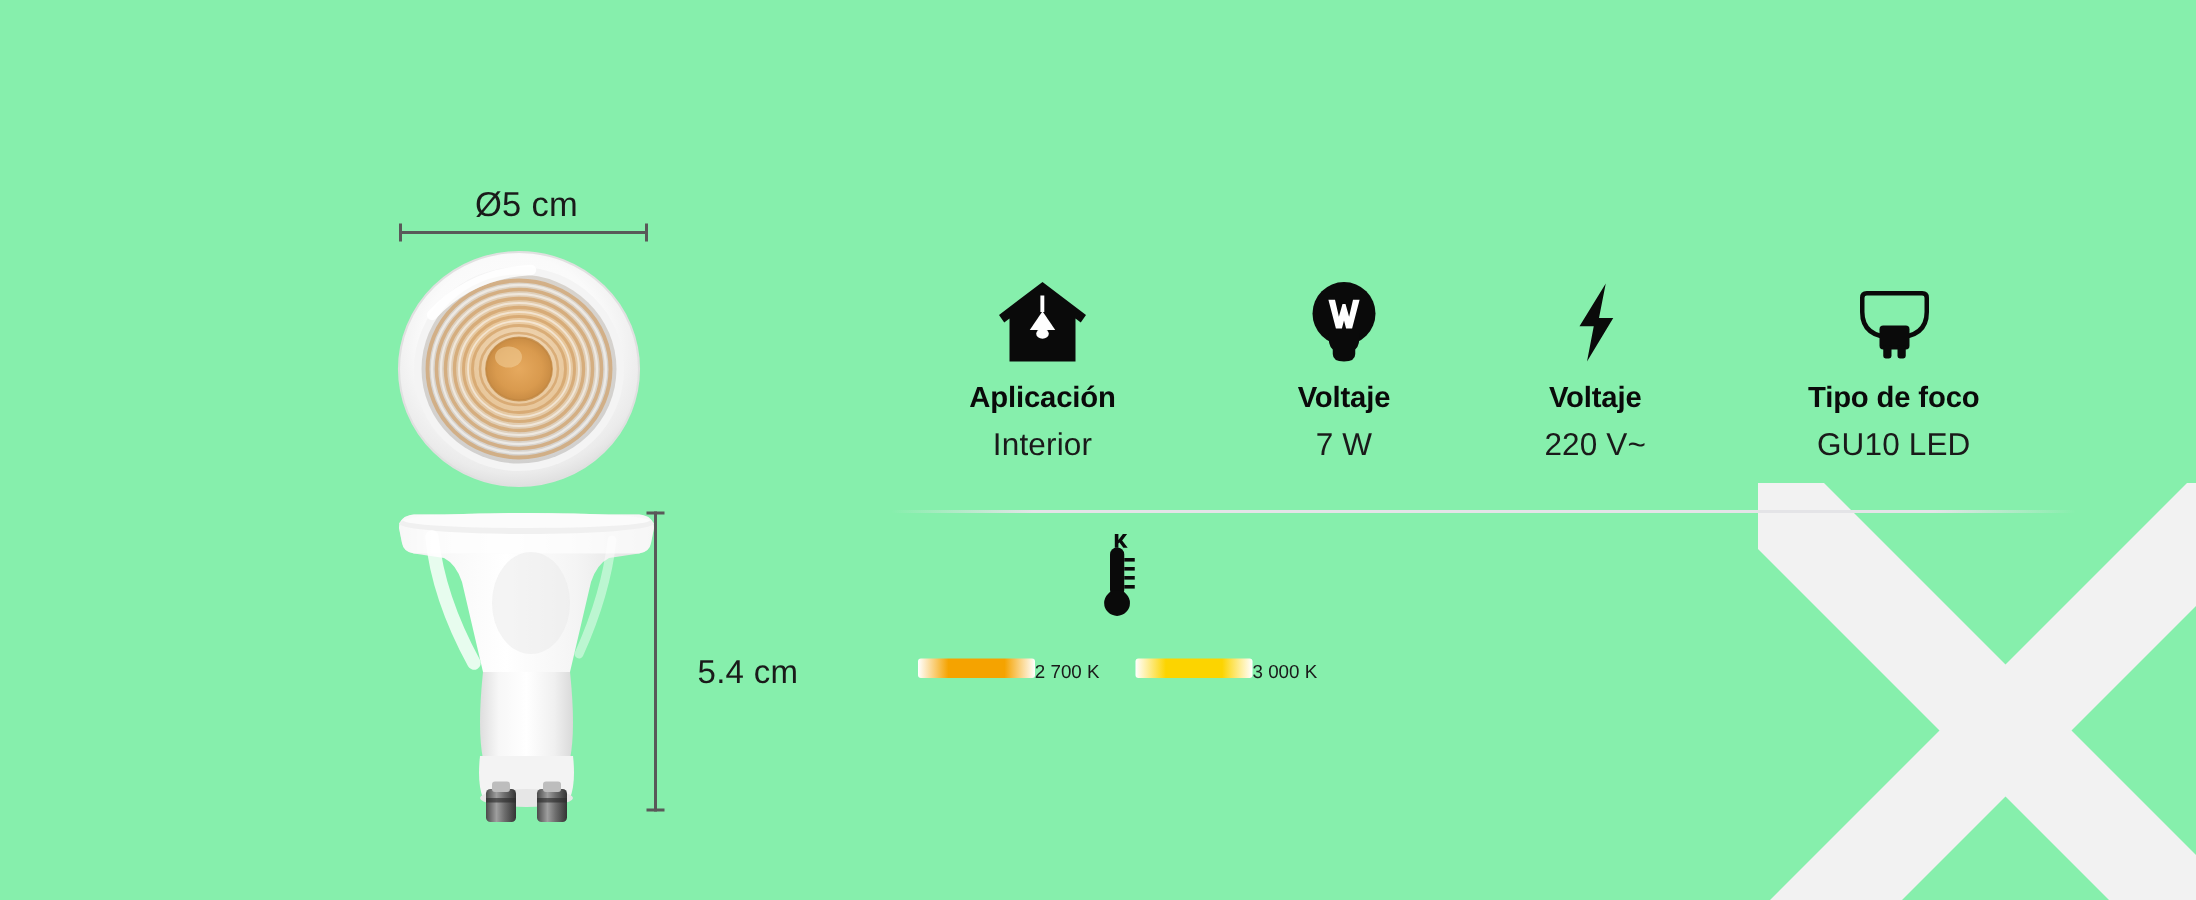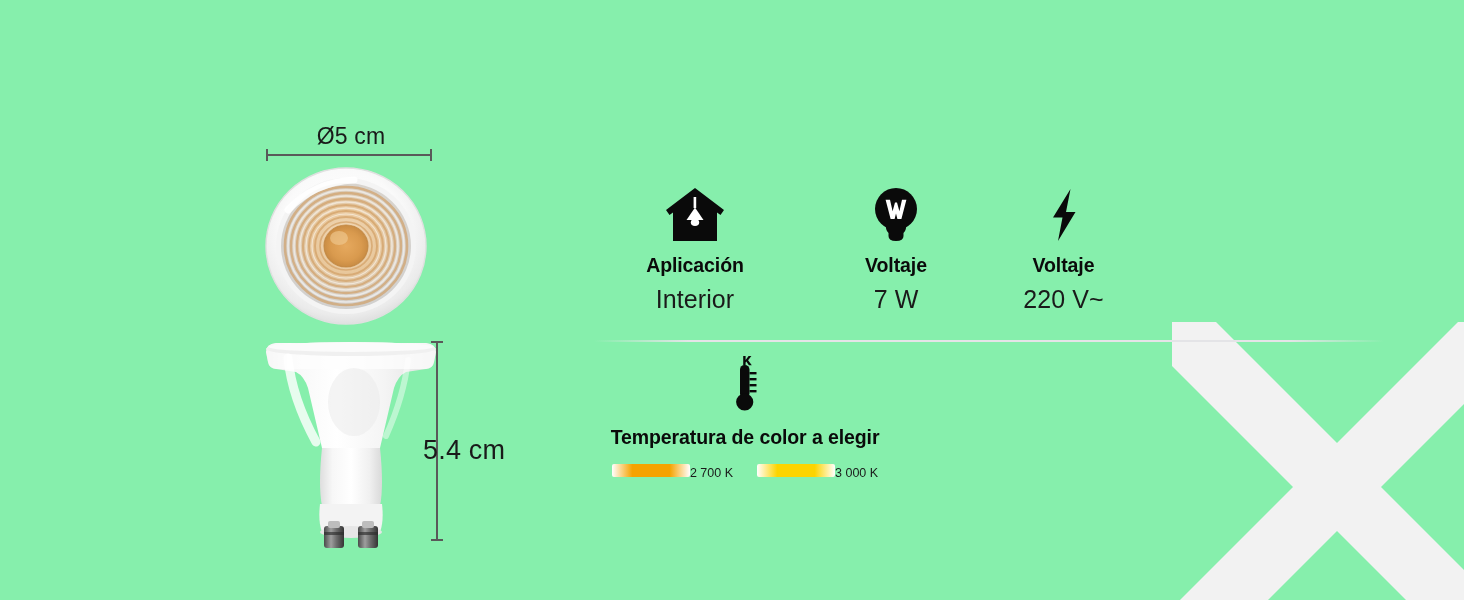--- a/index.html
+++ b/index.html
@@ -100,23 +100,23 @@
     position: absolute;
     left: 0;
     width: 12px; height: 2px;
     background: #595959;
   }
   .dim-rule-v .cap.top    { top: 0; }
   .dim-rule-v .cap.bottom { bottom: 0; }
 
   .dim-height-label {
     position: absolute;
-    left: 423px;
+    left: 465px;
     top: 435px;
-    font-size: 27px;
+    font-size: 22px;
     letter-spacing: .2px;
     color: #1a1a1a;
     white-space: nowrap;
   }
 
   
   .bulb-front {
     position: absolute;
     left: 262px;
     top: 166px;
@@ -173,21 +173,21 @@
 
   .spec-label {
     font-size: 19.5px;
     font-weight: 700;
     line-height: 1.18;
     color: #0a0a0a;
     letter-spacing: -.1px;
     white-space: nowrap;
   }
   .spec-value {
-    font-size: 25px;
+    font-size: 21px;
     font-weight: 400;
     line-height: 1.18;
     margin-top: 8px;
     color: #1a1a1a;
     letter-spacing: .1px;
     white-space: nowrap;
   }
 
   
   .spec-divider {
@@ -408,20 +408,32 @@
       <div class="spec-cell" style="width:163px">
         <div class="spec-icon">
           <svg width="34" height="58" viewBox="0 0 34 58" xmlns="http://www.w3.org/2000/svg" aria-hidden="true">
             <path d="M23.5 3 L6 31.5 L15.5 31.5 L11 55 L28.5 26 L19 26 Z" fill="#0a0a0a"></path>
           </svg>
         </div>
         <div class="spec-label">Voltaje</div>
         <div class="spec-value">220 V~</div>
       </div>
 
+      <div class="spec-cell" style="width:235px">
+        <div class="spec-icon">
+          <svg width="54" height="58" viewBox="0 0 54 58" xmlns="http://www.w3.org/2000/svg" aria-hidden="true">
+            <path d="M5.5 12.5 Q5.5 9.5 8.5 9.5 L45.5 9.5 Q48.5 9.5 48.5 12.5 L48.5 22 Q48.5 39 27 39 Q5.5 39 5.5 22 Z" fill="none" stroke="#0a0a0a" stroke-width="3"></path>
+            <rect x="17" y="31" width="20" height="16" rx="2.5" fill="#0a0a0a"></rect>
+            <rect x="19.5" y="44" width="5.5" height="9" rx="1.6" fill="#0a0a0a"></rect>
+            <rect x="29" y="44" width="5.5" height="9" rx="1.6" fill="#0a0a0a"></rect>
+          </svg>
+        </div>
+        <div class="spec-label">Tipo de foco</div>
+        <div class="spec-value">GU10 LED</div>
+      </div>
     </div>
 
     <div class="spec-divider"></div>
 
     <div class="spec-row row-2">
 
 
 
 
       <div class="cct-block" style="width:330px">
@@ -429,21 +441,20 @@
           <svg width="34" height="58" viewBox="0 0 34 58" xmlns="http://www.w3.org/2000/svg" aria-hidden="true">
             <rect x="12" y="9" width="9.5" height="33" rx="4.6" fill="#0a0a0a"></rect>
             <circle cx="16.7" cy="46" r="8.6" fill="#0a0a0a"></circle>
             <rect x="21.5" y="16" width="7" height="2.4" fill="#0a0a0a"></rect>
             <rect x="21.5" y="22" width="7" height="2.4" fill="#0a0a0a"></rect>
             <rect x="21.5" y="28" width="7" height="2.4" fill="#0a0a0a"></rect>
             <rect x="21.5" y="34" width="7" height="2.4" fill="#0a0a0a"></rect>
             <path d="M15.2 0 L17.6 0 L17.6 4 L20.6 0 L23.4 0 L20.1 4.3 L23.8 9.2 L20.9 9.2 L18.3 5.6 L17.6 6.4 L17.6 9.2 L15.2 9.2 Z" fill="#0a0a0a"></path>
           </svg>
         </div>
-        <div class="cct-title">Temperatura de color a elegir</div>
         <div class="cct-swatches">
           <div class="cct-item">
             <span class="cct-chip warm" style="--chip:#f5a300"></span>
             <span class="cct-caption">2 700 K</span>
           </div>
           <div class="cct-item">
             <span class="cct-chip warm" style="--chip:#fcd400"></span>
             <span class="cct-caption">3 000 K</span>
           </div>
         </div>

